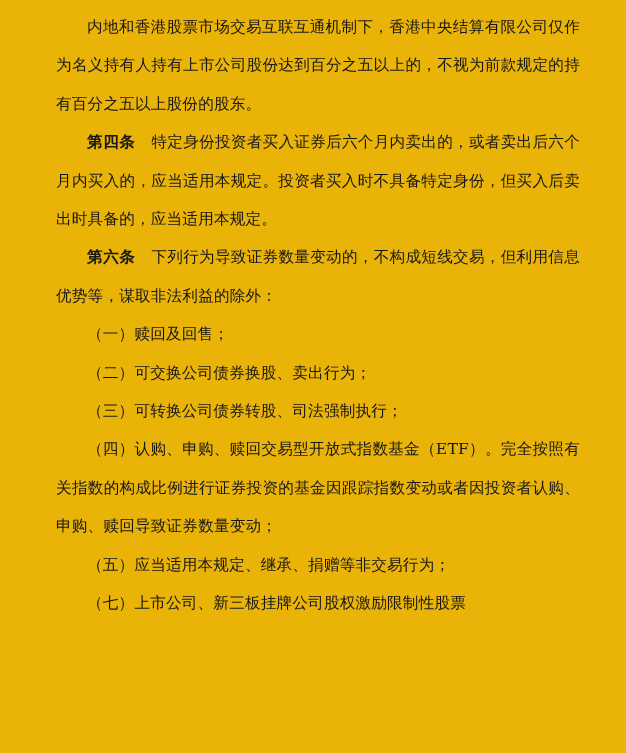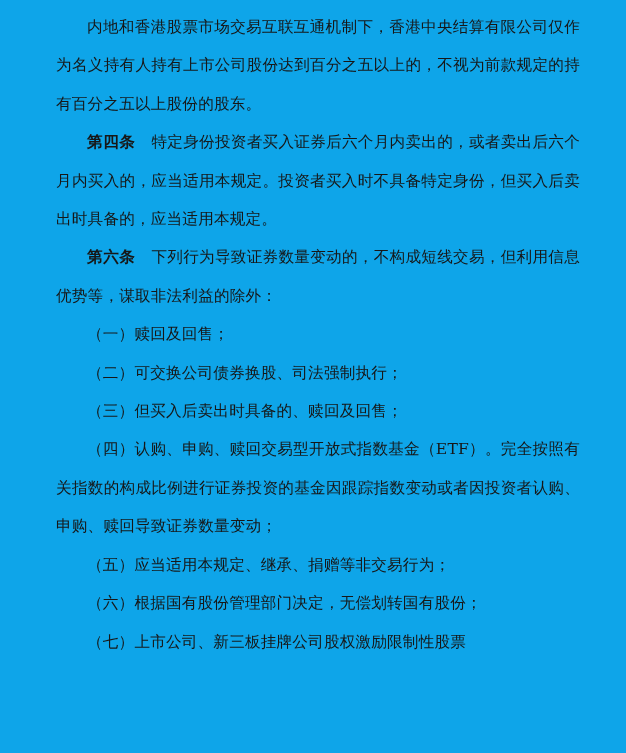--- a/index.html
+++ b/index.html
@@ -11,21 +11,21 @@
     width: 626px;
     height: 753px;
     font-family: "DejaVu Serif", "Liberation Serif", serif;
     color: #1a1a1a;
     overflow: hidden;
   }
   #page {
     position: relative;
     width: 626px;
     height: 753px;
-    background: #0ea5e9;
+    background: #eab308;
     padding: 0;
     box-sizing: border-box;
   }
   .doc-body {
     padding: 8px 46px 0 56px;
     box-sizing: border-box;
   }
   p.para {
     margin: 0 0 0 0;
     font-size: 15.6px;
@@ -53,26 +53,25 @@
 
     <p class="para indent2"><span>内地和香港股票市场交易互联互通机制下，香港中央结算有限公司仅作为名义持有人持有上市公司股份达到百分之五以上的，不视为前款规定的持有百分之五以上股份的股东。</span></p>
 
     <p class="para indent2"><span class="artlabel">第四条</span><span>　特定身份投资者买入证券后六个月内卖出的，或者卖出后六个月内买入的，应当适用本规定。投资者买入时不具备特定身份，但买入后卖出时具备的，应当适用本规定。</span></p>
 
 
     <p class="para indent2"><span class="artlabel">第六条</span><span>　下列行为导致证券数量变动的，不构成短线交易，但利用信息优势等，谋取非法利益的除外：</span></p>
 
     <p class="para indent2"><span>（一）赎回及回售；</span></p>
 
-    <p class="para indent2"><span>（二）可交换公司债券换股、司法强制执行；</span></p>
+    <p class="para indent2"><span>（二）可交换公司债券换股、卖出行为；</span></p>
 
-    <p class="para indent2"><span>（三）但买入后卖出时具备的、赎回及回售；</span></p>
+    <p class="para indent2"><span>（三）可转换公司债券转股、司法强制执行；</span></p>
 
     <p class="para indent2"><span>（四）认购、申购、赎回交易型开放式指数基金（ETF）。完全按照有关指数的构成比例进行证券投资的基金因跟踪指数变动或者因投资者认购、申购、赎回导致证券数量变动；</span></p>
 
     <p class="para indent2"><span>（五）应当适用本规定、继承、捐赠等非交易行为；</span></p>
 
-    <p class="para indent2"><span>（六）根据国有股份管理部门决定，无偿划转国有股份；</span></p>
 
     <p class="para indent2"><span>（七）上市公司、新三板挂牌公司股权激励限制性股票</span></p>
 
   </div>
 </div>
 
 </body></html>

